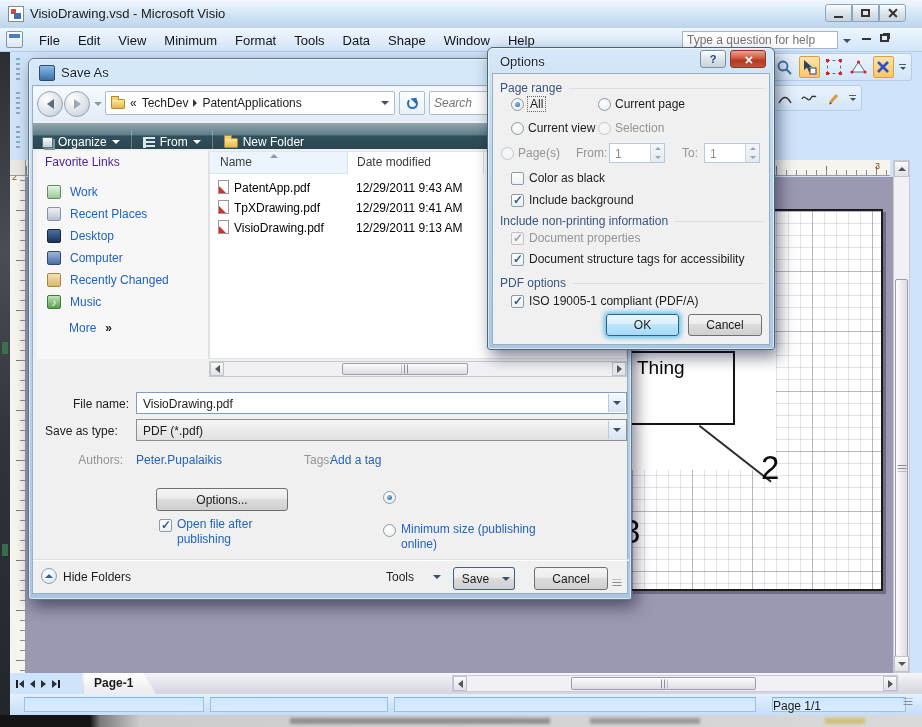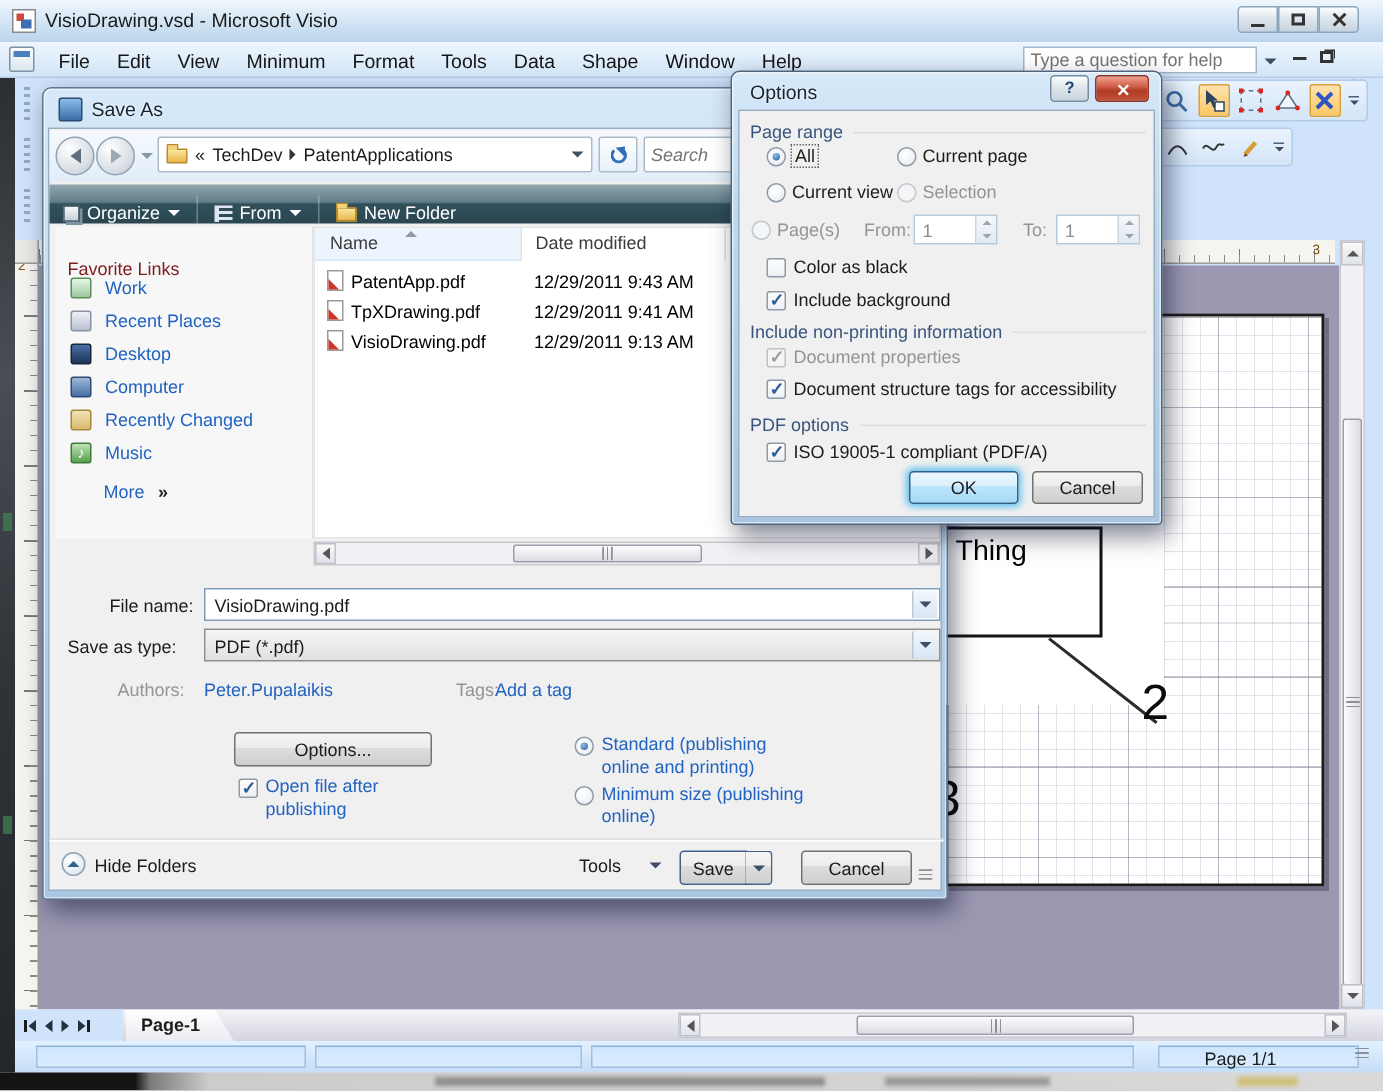--- a/index.html
+++ b/index.html
@@ -326,21 +326,21 @@
       <div class="sbbtn" style="left:430px;top:0;width:14px;height:15px">
           <span class="tri trr" style="border-left-color:#555"></span>
         </div>
     </div>
   </div>
 
   <div id="statusbar" class="abs">
     <div class="sbox" style="left:14px;width:180px"></div>
     <div class="sbox" style="left:200px;width:178px"></div>
     <div class="sbox" style="left:384px;width:362px"></div>
-    <div class="sbox" style="left:762px;width:134px;text-align:center;padding:1px 24px 0 0;font-size:12px">Page 1/1</div>
+    <div class="sbox" style="left:762px;width:134px;text-align:left;padding:1px 24px 0 0;font-size:12px">Page 1/1</div>
     <div class="gripdots abs" style="left:898px;top:8px"></div>
   </div>
 
   <div id="sliver" class="abs">
     <div class="blur" style="left:290px;top:3px;width:260px;height:6px;background:#8f8f8f"></div>
     <div class="blur" style="left:590px;top:3px;width:110px;height:6px;background:#9a9a9a"></div>
     <div class="blur" style="left:825px;top:3px;width:40px;height:6px;background:#cfc07a"></div>
   </div>
 
   <div class="aero" style="left:28px;top:58px;width:604px;height:542px;z-index:50">
@@ -386,21 +386,21 @@
         <span class="tri td" style="border-top-color:#fff"></span>
       </div>
       <div class="cmdsep"></div>
       <div class="cmditem">
         <div class="folder"></div>
         <span>New Folder</span>
       </div>
     </div>
 
     <div id="sidebar">
-      <div class="abs" style="left:8px;top:21px;color:#7f1d1d">Favorite Links</div>
+      <div class="abs" style="left:8px;top:4px;color:#4c1d95">Favorite Links</div>
       <div class="sitem" style="top:34px">
           <div class="sicon icon-work"></div>
           <span>Work</span>
         </div>
       <div class="sitem" style="top:56px">
           <div class="sicon icon-recent"></div>
           <span>Recent Places</span>
         </div>
       <div class="sitem" style="top:78px">
           <div class="sicon icon-desktop"></div>
@@ -480,21 +480,20 @@
     </div>
     <div class="lbl gray" style="left:0;top:394px;width:94px;text-align:right">Authors:</div>
     <div class="lbl link" style="left:107px;top:394px">Peter.Pupalaikis</div>
     <div class="lbl gray" style="left:275px;top:394px">Tags:</div>
     <div class="lbl link" style="left:301px;top:394px">Add a tag</div>
 
     <div class="vbtn" style="left:127px;top:429px;width:132px;height:23px">Options...</div>
     <div class="chk on" style="left:130px;top:460px"></div>
     <div class="wraplbl" style="left:148px;top:458px;width:115px">Open file after publishing</div>
     <div class="radio on" style="left:354px;top:432px"></div>
-    <div class="wraplbl" style="left:372px;top:430px;width:140px">Standard (publishing online and printing)</div>
     <div class="radio" style="left:354px;top:465px"></div>
     <div class="wraplbl" style="left:372px;top:463px;width:160px">Minimum size (publishing online)</div>
 
     <div id="dlgfootsep"></div>
     <div class="circsm" style="left:12px;top:509px">
         <span class="tri tu tsm" style="border-bottom-color:#34618e"></span>
       </div>
     <div class="lbl" style="left:34px;top:511px">Hide Folders</div>
     <div class="lbl" style="left:357px;top:511px">Tools</div>
     <span class="tri td abs" style="left:404px;top:516px"></span>

